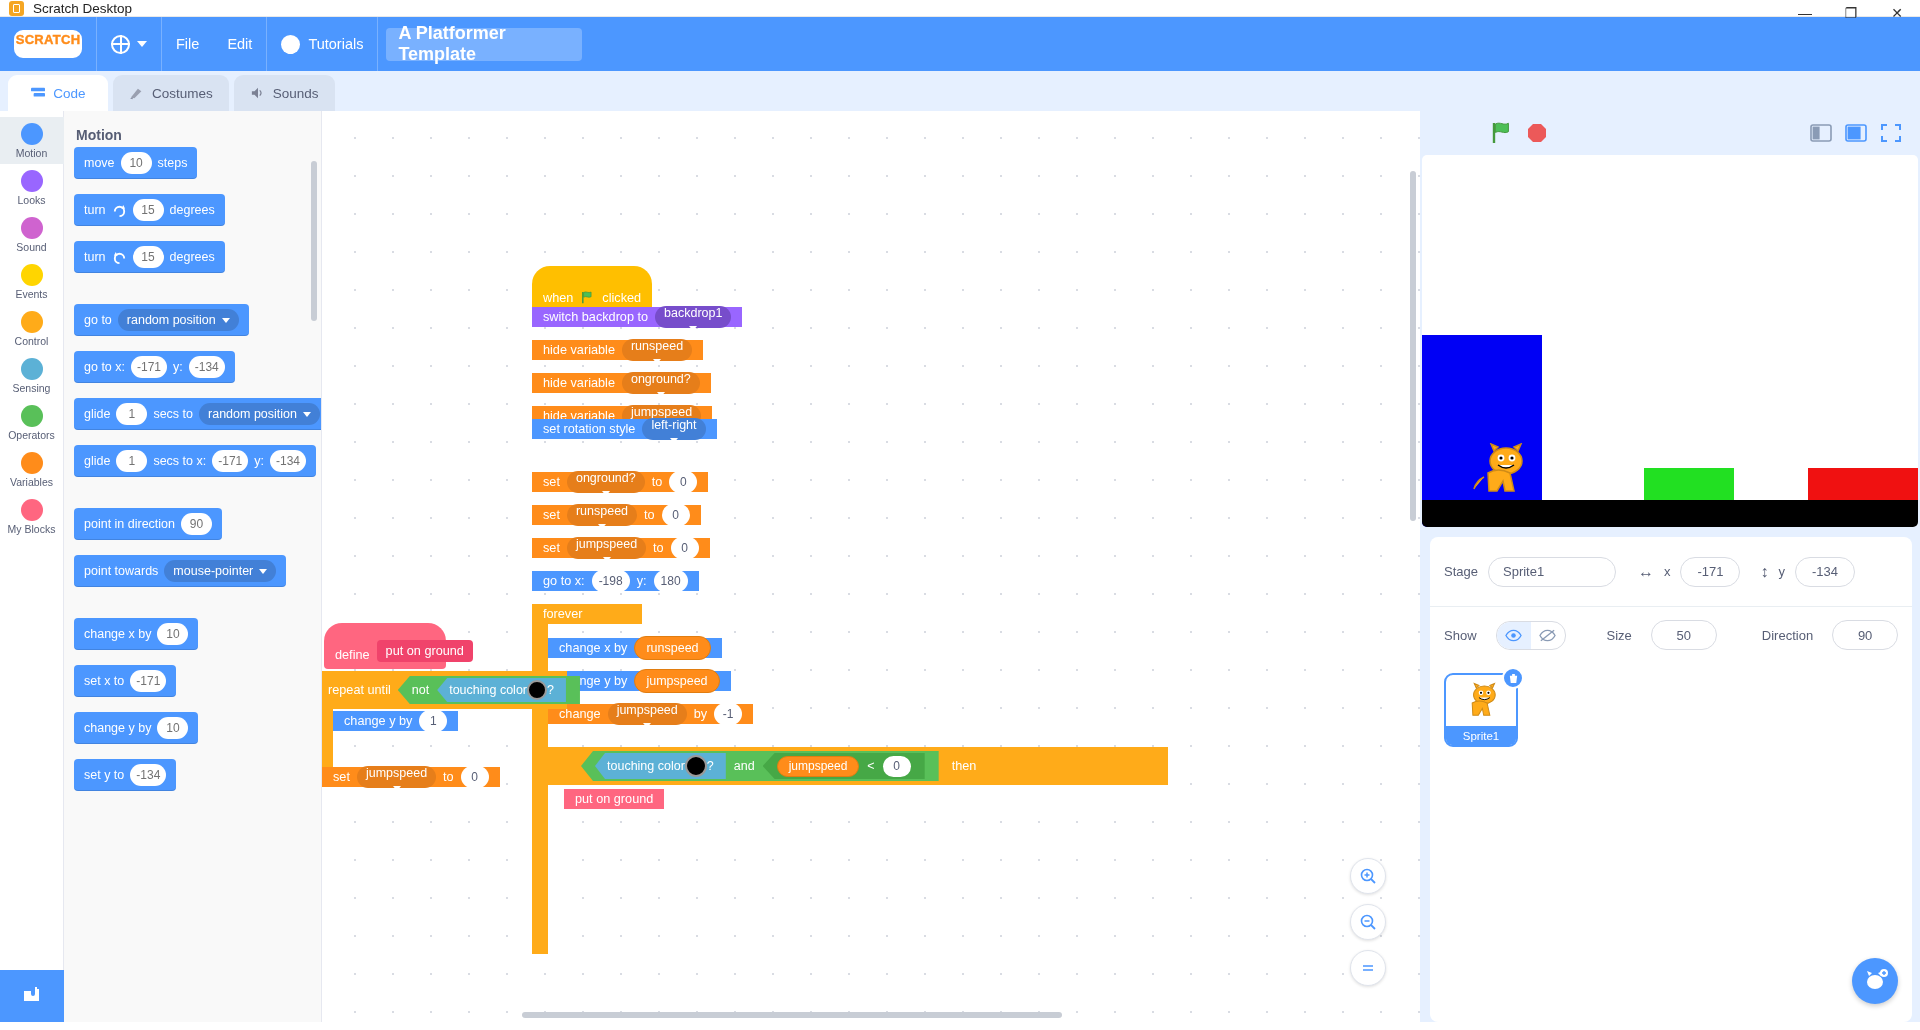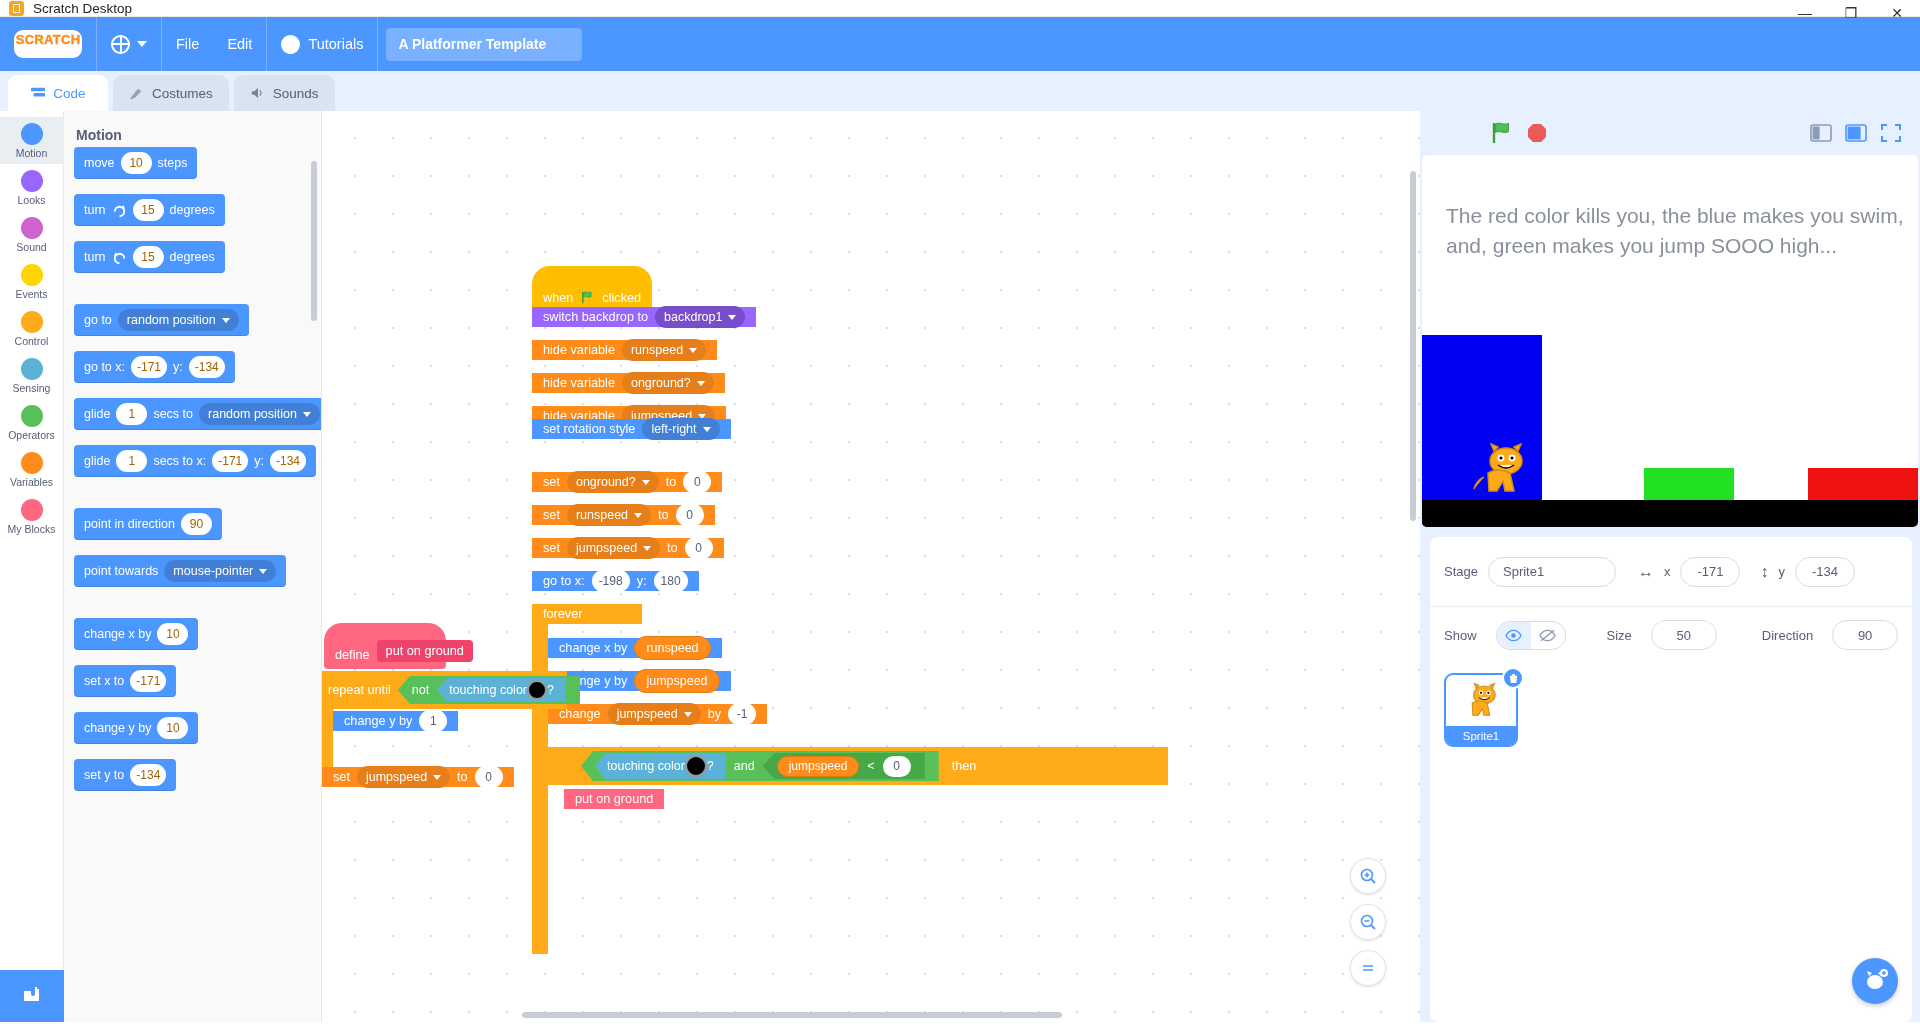--- a/index.html
+++ b/index.html
@@ -35,21 +35,21 @@
   .globe:after{content:"";position:absolute;left:-2px;top:50%;width:19px;height:0;
     border-top:2px solid #fff;transform:translateY(-1px);}
   .caret{width:0;height:0;border-left:5px solid transparent;border-right:5px solid transparent;
     border-top:6px solid #fff;margin-left:7px;}
   .bulb{width:19px;height:19px;border-radius:50%;background:#fff;position:relative;
     margin-right:8px;}
   .bulb:after{content:"";position:absolute;left:6px;top:15px;width:7px;height:4px;
     background:#fff;border-radius:0 0 2px 2px;}
   .proj-title{margin-left:8px;background:rgba(255,255,255,.25);border-radius:4px;
     height:33px;width:196px;display:flex;align-items:center;padding:0 12px;
-    font-size:14px;font-weight:bold;color:#fff;}
+    font-size:18px;font-weight:bold;color:#fff;}
 
   
   .tabsrow{height:40px;background:#e6f0ff;display:flex;align-items:flex-end;
     padding-left:8px;position:relative;}
   .tab{height:36px;min-width:100px;border-radius:9px 9px 0 0;background:#d9e3f2;
     display:flex;align-items:center;justify-content:center;gap:7px;margin-right:5px;
     font-size:13.5px;color:#575e75;padding:0 16px;cursor:pointer;}
   .tab.active{background:#fff;color:#4c97ff;font-weight:normal;}
   .tab-ic{width:16px;height:14px;}
 
@@ -71,21 +71,21 @@
   
   .palette{width:258px;background:#f9f9f9;border-right:1px solid #e6e8f0;
     position:relative;overflow:hidden;}
   .pal-title{font-size:14px;font-weight:bold;color:#575e75;margin:16px 0 0 12px;}
   .pal-scroll{position:absolute;right:4px;top:50px;width:6px;height:160px;
     background:#c8cdd5;border-radius:3px;}
   .blk{position:absolute;left:10px;display:flex;align-items:center;
     color:#fff;font-size:12.5px;border-radius:4px;padding:0 10px;height:32px;gap:6px;
     white-space:nowrap;cursor:grab;}
   .motionblk{background:#4c97ff;box-shadow:inset 0 -1px 0 rgba(0,0,0,.12);}
-  .oval{background:#fff;color:#a16207;border-radius:14px;min-width:31px;height:22px;
+  .oval{background:#fff;color:#737373;border-radius:14px;min-width:31px;height:22px;
     display:flex;align-items:center;justify-content:center;font-size:12px;padding:0 6px;}
   .drop{background:#4280d7;border-radius:14px;height:22px;display:flex;align-items:center;
     gap:6px;padding:0 9px;font-size:12.5px;color:#fff;}
   .dcar{width:0;height:0;border-left:4px solid transparent;border-right:4px solid transparent;
     border-top:5px solid #fff;}
 
   
   .canvas{flex:1;position:relative;background:#fff;overflow:hidden;
     background-image:radial-gradient(#d9dce3 1px, transparent 1px);
     background-size:38px 38px;background-position:14px 8px;}
@@ -99,21 +99,21 @@
     gap:7px;padding:0 11px;height:20px;white-space:nowrap;cursor:grab;}
   .c-event{background:#ffbf00;}
   .c-looks{background:#9966ff;}
   .c-vars{background:#ff8c1a;}
   .c-motion{background:#4c97ff;}
   .c-ctrl{background:#ffab19;}
   .c-myblk{background:#ff6680;}
   .hat{border-radius:16px 16px 4px 4px;height:46px;align-items:flex-end;
     padding-bottom:7px;}
   .ovaldk{border-radius:14px;height:22px;display:flex;align-items:center;gap:6px;
-    padding:0 9px;font-size:12.5px;}
+    padding:0 9px;font-size:12.5px;flex-direction:column;}
   .dk-looks{background:#774dcb;}
   .dk-vars{background:#e67e1a;}
   .dk-motion{background:#4280d7;}
   .roundnum{background:#fff;color:#575e75;border-radius:14px;min-width:28px;height:22px;
     display:flex;align-items:center;justify-content:center;font-size:12px;padding:0 7px;}
   .varoval{background:#ff8c1a;border:1px solid #e17d10;border-radius:14px;height:24px;
     display:flex;align-items:center;padding:0 11px;font-size:12.5px;color:#fff;}
   .boolblk{background:#5cb1d6;height:28px;display:flex;align-items:center;
     padding:0 12px;font-size:12.5px;color:#fff;
     clip-path:polygon(10px 0,100% 0,100% 100%,10px 100%,0 50%);}
@@ -617,21 +617,20 @@
         </div>
         <div class="vbtn">
           <svg width="22" height="20" viewBox="0 0 22 20">
             <path d="M2 7V2h5M20 7V2h-5M2 13v5h5M20 13v5h-5" stroke="#4c97ff" stroke-width="2" fill="none"></path>
           </svg>
         </div>
       </div>
     </div>
 
     <div class="stage">
-      <div class="stage-msg">The red color kills you, the blue makes you swim, and, green makes you jump SOOO high...</div>
       <div style="position:absolute;left:0;bottom:0;width:120px;height:192px;background:#0000f5;"></div>
       <div style="position:absolute;left:0;bottom:0;width:496px;height:27px;background:#000;"></div>
       <div style="position:absolute;left:222px;bottom:27px;width:90px;height:32px;background:#22e022;"></div>
       <div style="position:absolute;left:386px;bottom:27px;width:110px;height:32px;background:#f01111;"></div>
       <svg style="position:absolute;left:48px;bottom:30px;" width="62" height="54" viewBox="0 0 62 54">
         <ellipse cx="36" cy="18" rx="16" ry="13" fill="#ffab19" stroke="#cf8b17" stroke-width="1.5"></ellipse>
         <path d="M24 8l-3-7 7 3zM48 8l3-7-7 3z" fill="#ffab19" stroke="#cf8b17" stroke-width="1.5"></path>
         <circle cx="31" cy="15" r="3.4" fill="#fff"></circle>
           <circle cx="42" cy="15" r="3.4" fill="#fff"></circle>
         <circle cx="31" cy="15" r="1.6" fill="#000"></circle>

